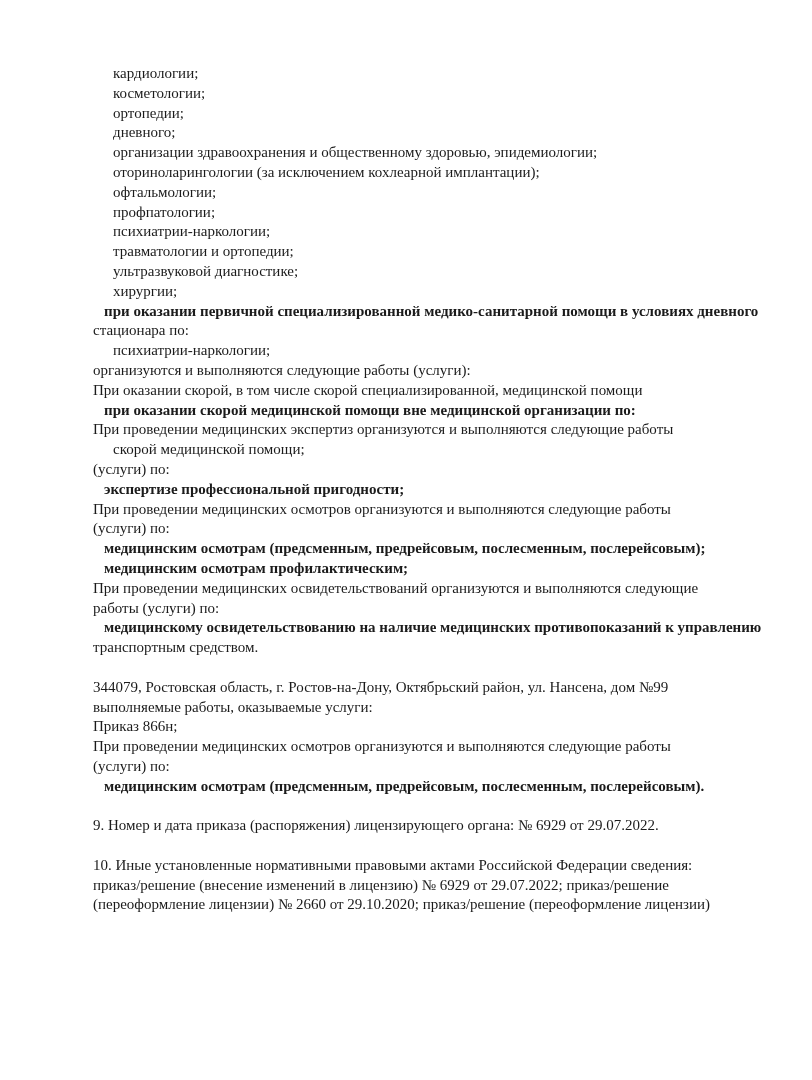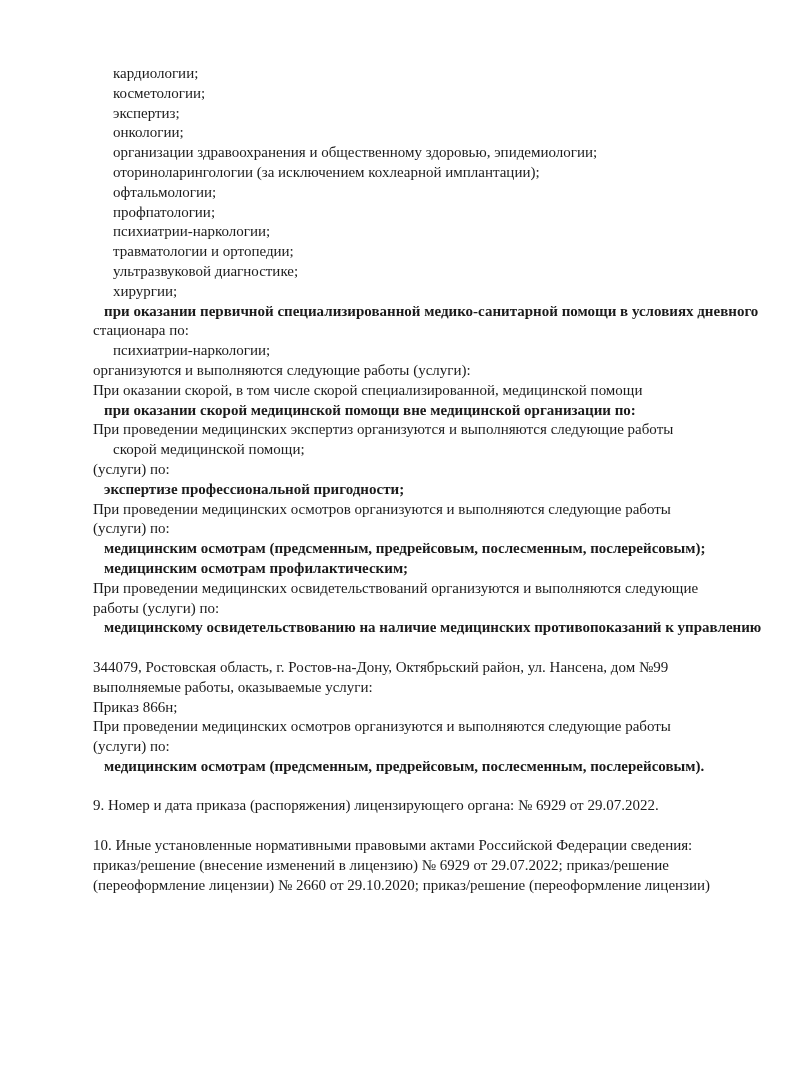--- a/index.html
+++ b/index.html
@@ -31,22 +31,22 @@
   .indent-1 { padding-left: 11px; font-weight: bold; }
   .indent-2 { padding-left: 20px; }
 </style>
 </head>
 <body>
 
 <div class="page" style="background: rgb(255, 255, 255);">
   <div class="doc-body" style="color: rgb(27, 27, 27);">
       <div class="line indent-2">кардиологии;</div>
       <div class="line indent-2">косметологии;</div>
-      <div class="line indent-2">экспертиз;</div>
-      <div class="line indent-2">онкологии;</div>
+      <div class="line indent-2">ортопедии;</div>
+      <div class="line indent-2">дневного;</div>
       <div class="line indent-2">организации здравоохранения и общественному здоровью, эпидемиологии;</div>
       <div class="line indent-2">оториноларингологии (за исключением кохлеарной имплантации);</div>
       <div class="line indent-2">офтальмологии;</div>
       <div class="line indent-2">профпатологии;</div>
       <div class="line indent-2">психиатрии-наркологии;</div>
       <div class="line indent-2">травматологии и ортопедии;</div>
       <div class="line indent-2">ультразвуковой диагностике;</div>
       <div class="line indent-2">хирургии;</div>
       <div class="line indent-1">при оказании первичной специализированной медико-санитарной помощи в условиях дневного</div>
       <div class="line indent-0">стационара по:</div>
@@ -58,20 +58,21 @@
       <div class="line indent-2">скорой медицинской помощи;</div>
       <div class="line indent-0">(услуги) по:</div>
       <div class="line indent-1">экспертизе профессиональной пригодности;</div>
       <div class="line indent-0">При проведении медицинских осмотров организуются и выполняются следующие работы</div>
       <div class="line indent-0">(услуги) по:</div>
       <div class="line indent-1">медицинским осмотрам (предсменным, предрейсовым, послесменным, послерейсовым);</div>
       <div class="line indent-1">медицинским осмотрам профилактическим;</div>
       <div class="line indent-0">При проведении медицинских освидетельствований организуются и выполняются следующие</div>
       <div class="line indent-0">работы (услуги) по:</div>
       <div class="line indent-1">медицинскому освидетельствованию на наличие медицинских противопоказаний к управлению</div>
+      <div class="line indent-0">транспортным средством.</div>
       <div class="line indent-0">&nbsp;</div>
       <div class="line indent-0">344079, Ростовская область, г. Ростов-на-Дону, Октябрьский район, ул. Нансена, дом №99</div>
       <div class="line indent-0">выполняемые работы, оказываемые услуги:</div>
       <div class="line indent-0">Приказ 866н;</div>
       <div class="line indent-0">При проведении медицинских осмотров организуются и выполняются следующие работы</div>
       <div class="line indent-0">(услуги) по:</div>
       <div class="line indent-1">медицинским осмотрам (предсменным, предрейсовым, послесменным, послерейсовым).</div>
       <div class="line indent-0">&nbsp;</div>
       <div class="line indent-0">9. Номер и дата приказа (распоряжения) лицензирующего органа: № 6929 от 29.07.2022.</div>
       <div class="line indent-0">&nbsp;</div>

